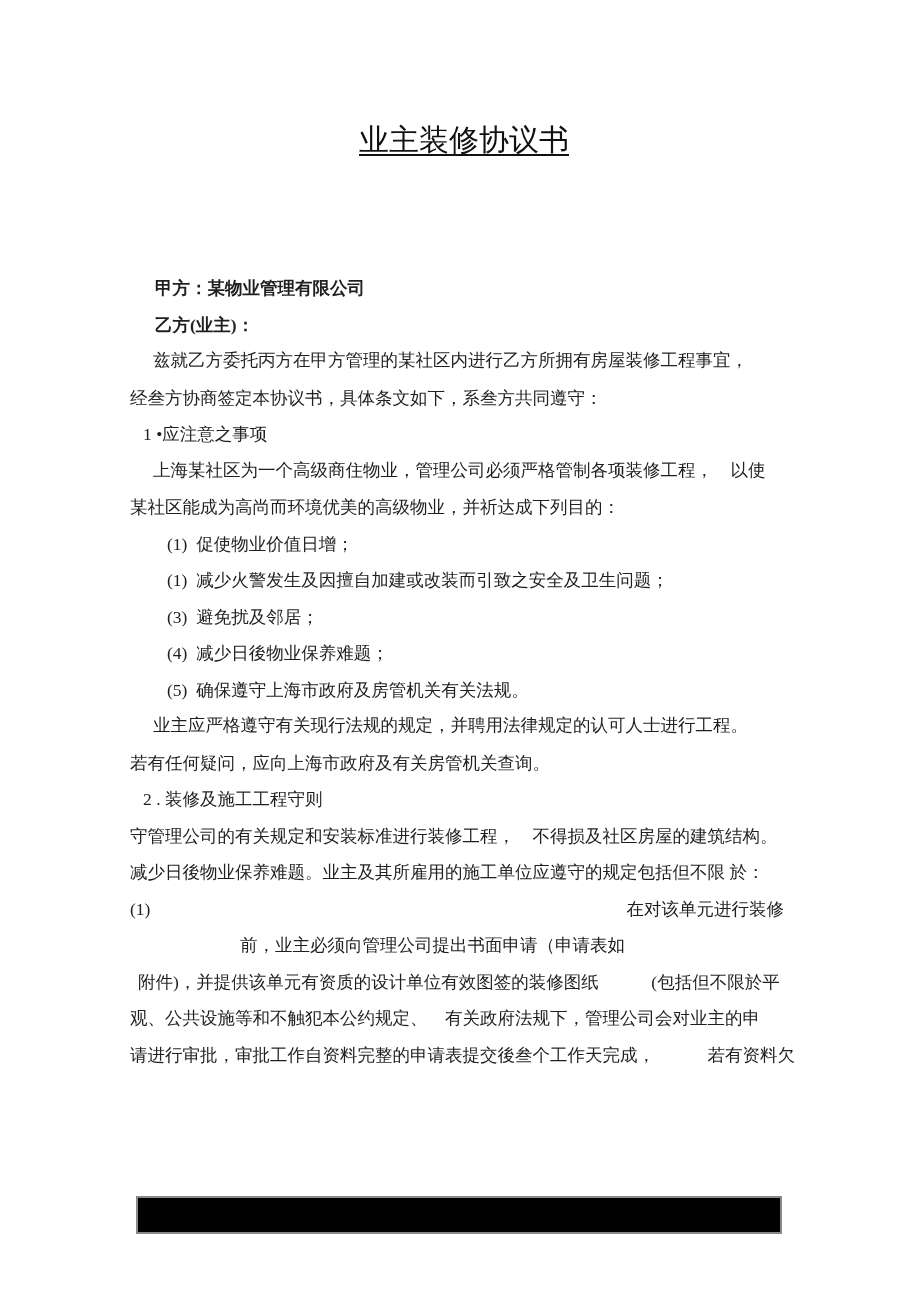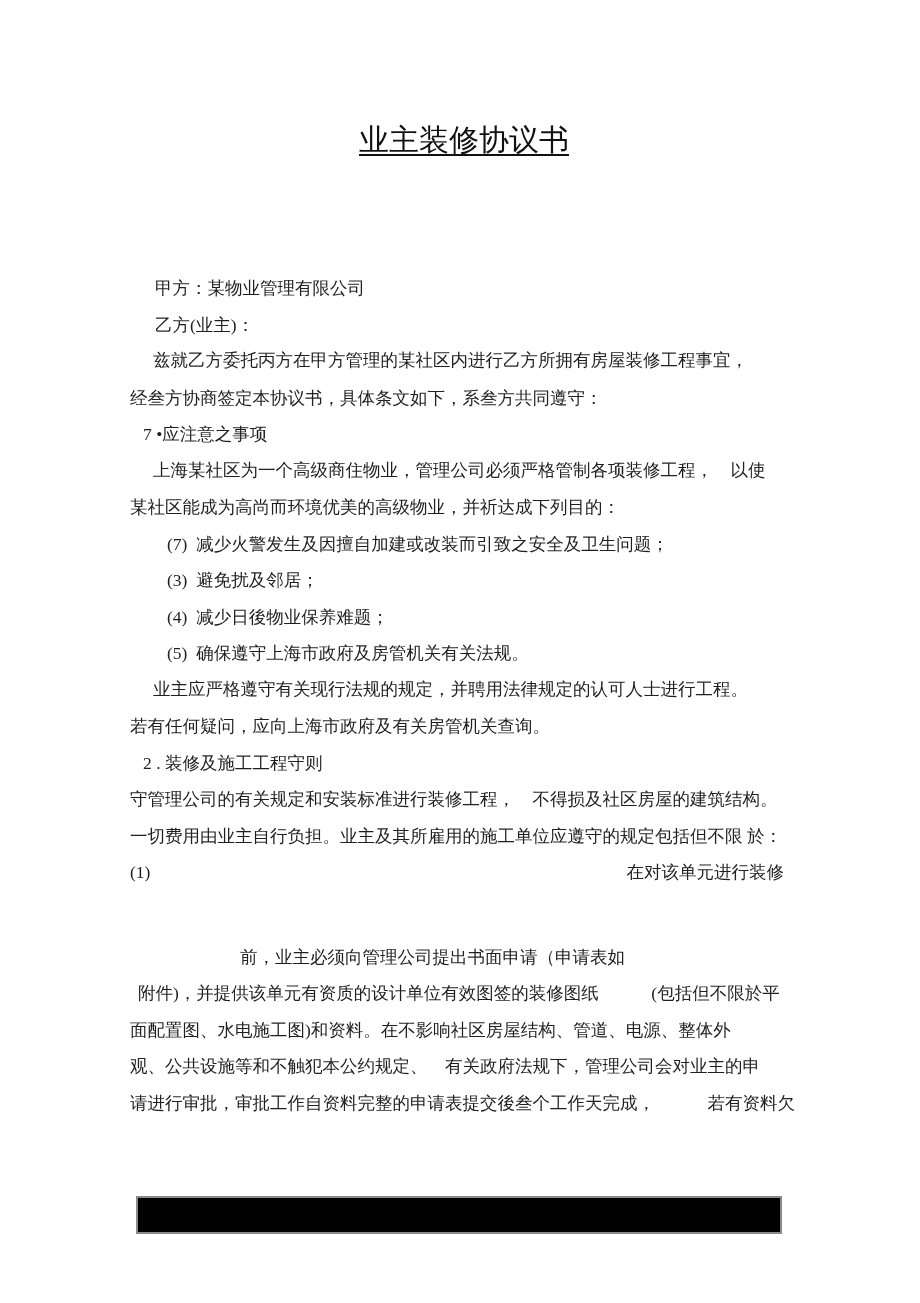--- a/index.html
+++ b/index.html
@@ -38,27 +38,27 @@
     top: 270px;
     width: 660px;
   }
   .line {
     height: 36.5px;
     line-height: 36.5px;
     font-size: 17.5px;
     white-space: pre;
     color: #1f1f1f;
   }
-  .line.party       { padding-left: 25px; }
+  .line.party       { padding-left: 25px; font-weight: bold; }
   .line.indent      { padding-left: 23px; font-family: Liberation Mono, monospace; }
   .line.flush       { padding-left: 0; }
   .line.heading     { padding-left: 13px; }
   .line.list        { padding-left: 37px; }
   .line.smallindent { padding-left: 8px; }
-  .line.center      { text-align: center; padding-right: 55px; margin-top: 48px; }
+  .line.center      { text-align: center; padding-right: 55px; }
   .line.split {
     display: flex;
     justify-content: space-between;
     padding-right: 6px;
   }
   .redaction-bar {
     position: absolute;
     left: 136px;
     top: 1196px;
     width: 642px;
@@ -74,38 +74,38 @@
 
   <div class="doc-title">
     <span>业主装修协议书</span>
   </div>
 
   <div class="doc-body">
     <div class="line party">甲方：某物业管理有限公司</div>
     <div class="line party">乙方(业主)：</div>
     <div class="line indent">兹就乙方委托丙方在甲方管理的某社区内进行乙方所拥有房屋装修工程事宜，</div>
     <div class="line flush">经叁方协商签定本协议书，具体条文如下，系叁方共同遵守：</div>
-    <div class="line heading">7 •应注意之事项</div>
+    <div class="line heading">1 •应注意之事项</div>
     <div class="line indent">上海某社区为一个高级商住物业，管理公司必须严格管制各项装修工程，　以使</div>
     <div class="line flush">某社区能成为高尚而环境优美的高级物业，并祈达成下列目的：</div>
-    <div class="line list">(7)  减少火警发生及因擅自加建或改装而引致之安全及卫生问题；</div>
+    <div class="line list">(1)  促使物业价值日增；</div>
+    <div class="line list">(1)  减少火警发生及因擅自加建或改装而引致之安全及卫生问题；</div>
     <div class="line list">(3)  避免扰及邻居；</div>
     <div class="line list">(4)  减少日後物业保养难题；</div>
     <div class="line list">(5)  确保遵守上海市政府及房管机关有关法规。</div>
     <div class="line indent">业主应严格遵守有关现行法规的规定，并聘用法律规定的认可人士进行工程。</div>
     <div class="line flush">若有任何疑问，应向上海市政府及有关房管机关查询。</div>
     <div class="line heading">2 . 装修及施工工程守则</div>
     <div class="line flush">守管理公司的有关规定和安装标准进行装修工程，　不得损及社区房屋的建筑结构。</div>
-    <div class="line flush">一切费用由业主自行负担。业主及其所雇用的施工单位应遵守的规定包括但不限 於：</div>
+    <div class="line flush">减少日後物业保养难题。业主及其所雇用的施工单位应遵守的规定包括但不限 於：</div>
     <div class="line split">
       <span>(1)</span>
       <span>在对该单元进行装修</span>
     </div>
     <div class="line center">前，业主必须向管理公司提出书面申请（申请表如</div>
     <div class="line smallindent">附件)，并提供该单元有资质的设计单位有效图签的装修图纸　　　(包括但不限於平</div>
-    <div class="line flush">面配置图、水电施工图)和资料。在不影响社区房屋结构、管道、电源、整体外</div>
     <div class="line flush">观、公共设施等和不触犯本公约规定、　有关政府法规下，管理公司会对业主的申</div>
     <div class="line flush">请进行审批，审批工作自资料完整的申请表提交後叁个工作天完成，　　　若有资料欠</div>
   </div>
 
   <div class="redaction-bar"></div>
 
 </div>
 
 </body></html>

